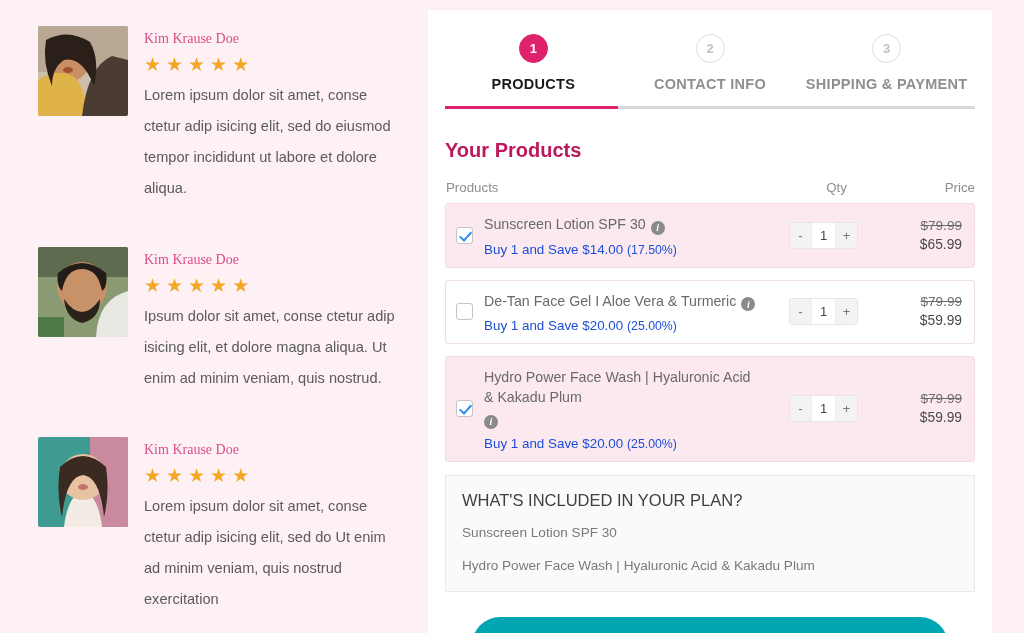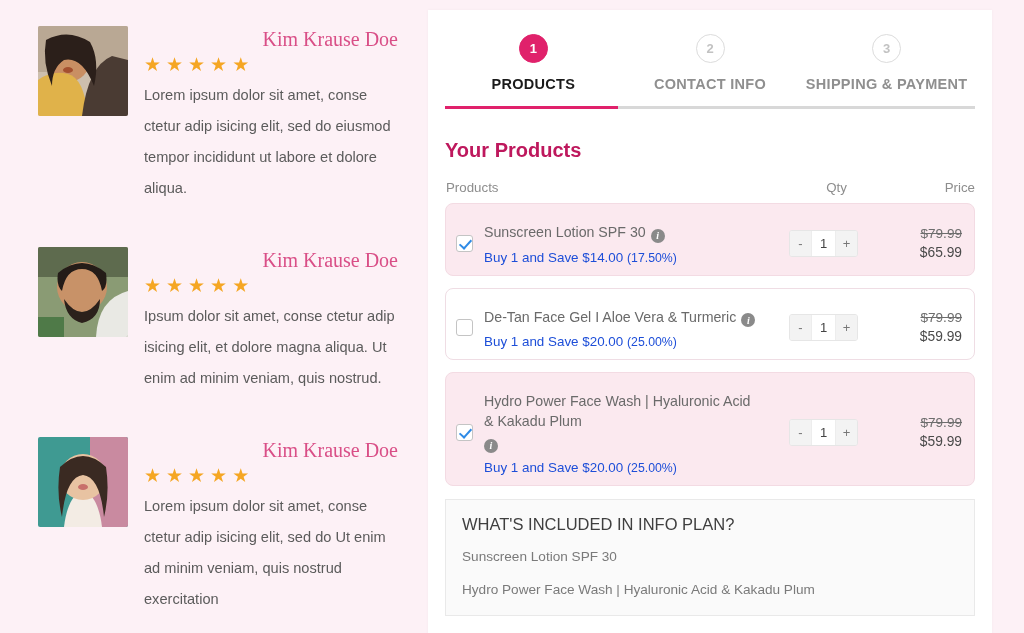--- a/index.html
+++ b/index.html
@@ -30,26 +30,25 @@
     flex: 0 0 90px;
     border-radius: 2px;
     background-size: cover;
     background-position: center;
     overflow: hidden;
   }
   .avatar svg { display:block; width:100%; height:100%; }
   .t-body { flex: 1; padding-top: 1px; }
   .t-name {
     font-family: "Liberation Serif", serif;
-    font-size: 20px;
+    font-size: 14px;
     color: #d94f87;
     line-height: 24px;
     margin-bottom: 2px;
     white-space: nowrap;
-    text-align: right;
   }
   .stars { color: #f5a623; font-size: 19px; letter-spacing: 5px; line-height: 24px; margin-bottom: 3px; }
   .t-text {
     font-size: 14.6px;
     line-height: 31px;
     color: #5b5b5b;
   }
 
   
   .checkout-wrap {
@@ -122,22 +121,22 @@
   .th-products { flex: 1; padding-left: 1px;}
   .th-qty { width: 105px; text-align: center; }
   .th-price { width: 86px; text-align: right; }
 
   .rows { padding: 0 17px; }
   .product-row {
     display: flex;
     align-items: center;
     border: 1px solid #efdde4;
     background: #ffffff;
-    border-radius: 8px;
-    padding: 18px 12px 10px 10px;
+    border-radius: 3px;
+    padding: 10px 12px 10px 10px;
     margin-bottom: 12px;
     min-height: 56px;
   }
   .product-row.selected {
     background: #fbe9ef;
     border-color: #f3dbe3;
   }
   .cb {
     width: 17px; height: 17px;
     flex: 0 0 17px;
@@ -431,21 +430,21 @@
           </div>
           <div class="price">
             <span class="old">$79.99</span>
             <span class="new">$59.99</span>
           </div>
         </div>
 
       </div>
 
       <div class="plan">
-        <div class="plan-title">WHAT'S INCLUDED IN INFO PLAN?</div>
+        <div class="plan-title">WHAT'S INCLUDED IN YOUR PLAN?</div>
         <div class="plan-item">Sunscreen Lotion SPF 30</div>
         <div class="plan-item">Hydro Power Face Wash | Hyaluronic Acid &amp; Kakadu Plum</div>
       </div>
 
       <div class="next-wrap">
         <button class="next-btn">NEXT STEP</button>
       </div>
 
     </div>
   </section>

